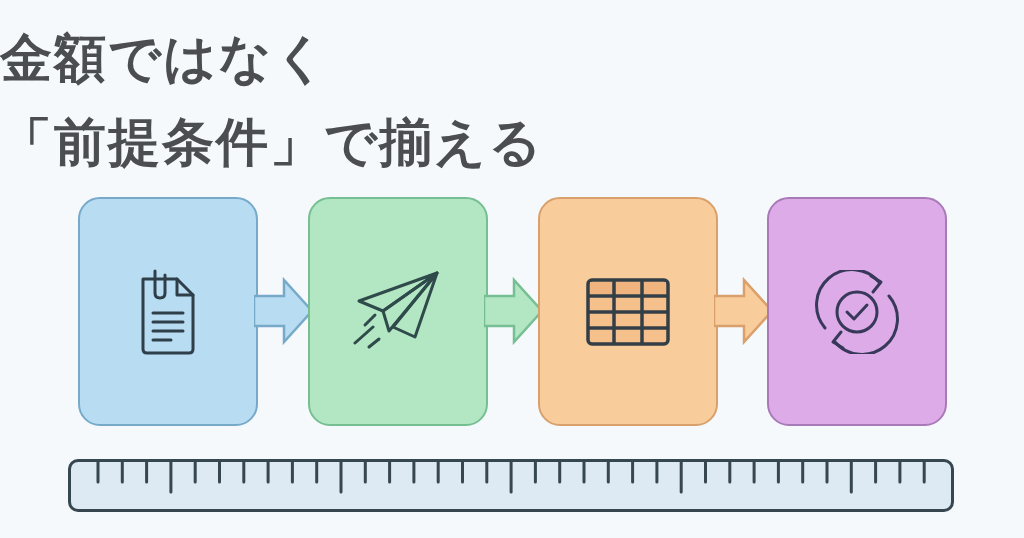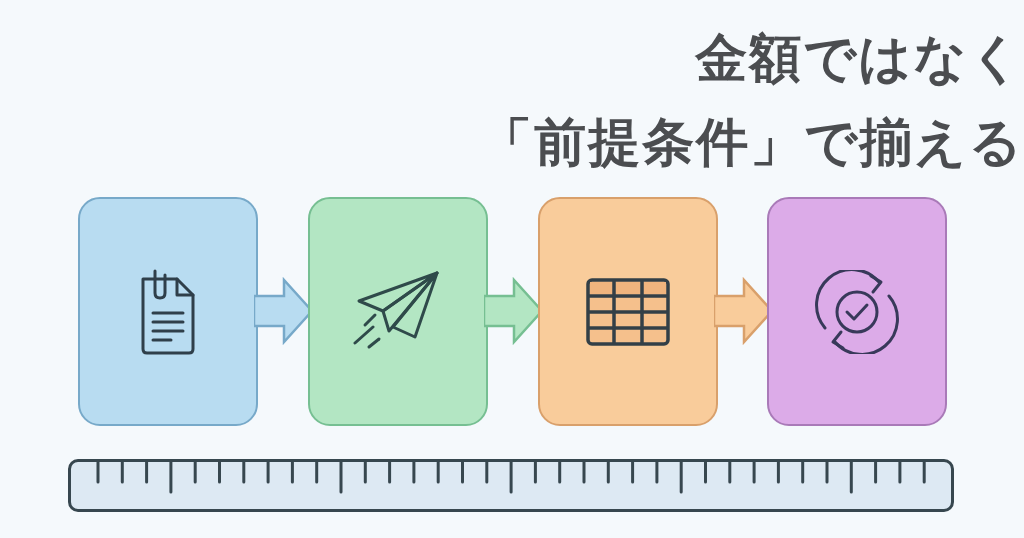--- a/index.html
+++ b/index.html
@@ -3,21 +3,21 @@
   <meta charset="utf-8">
   <style>
     html, body { margin: 0; padding: 0; }
     body {
       width: 1024px; height: 538px; overflow: hidden;
       background: #f5f9fc;
       font-family: "DejaVu Sans", sans-serif;
       position: relative;
     }
     .title {
-      position: absolute; left: 0; width: 1024px; text-align: right;
+      position: absolute; left: 0; width: 1024px; text-align: left;
       color: #4b4d50; font-weight: bold; font-size: 52px; line-height: 1;
       letter-spacing: 2px;
     }
     .title.l1 { top: 32px; }
     .title.l2 { top: 116px; }
     .box {
       position: absolute; top: 197px; width: 176px; height: 225px;
       border-radius: 22px; border: 2px solid; box-sizing: content-box;
     }
     .arrow { position: absolute; top: 276px; width: 64px; height: 70px; }

